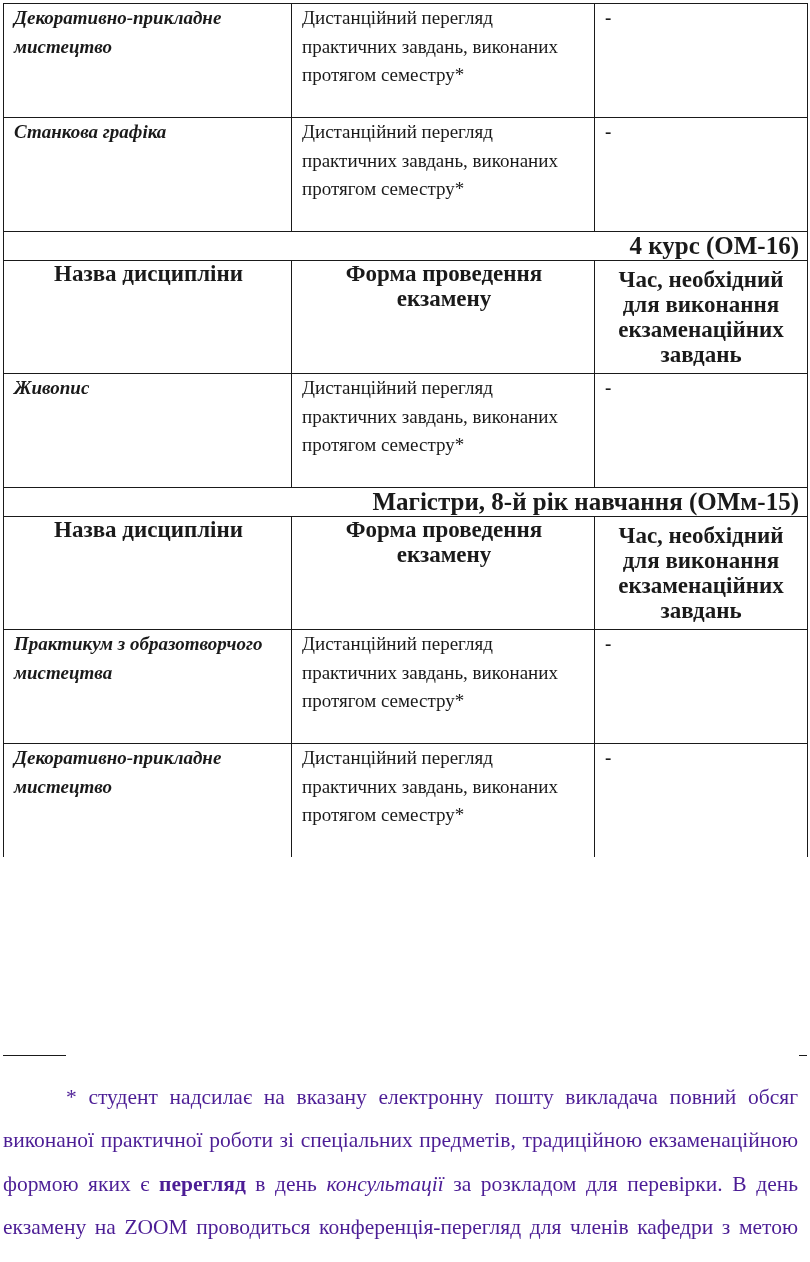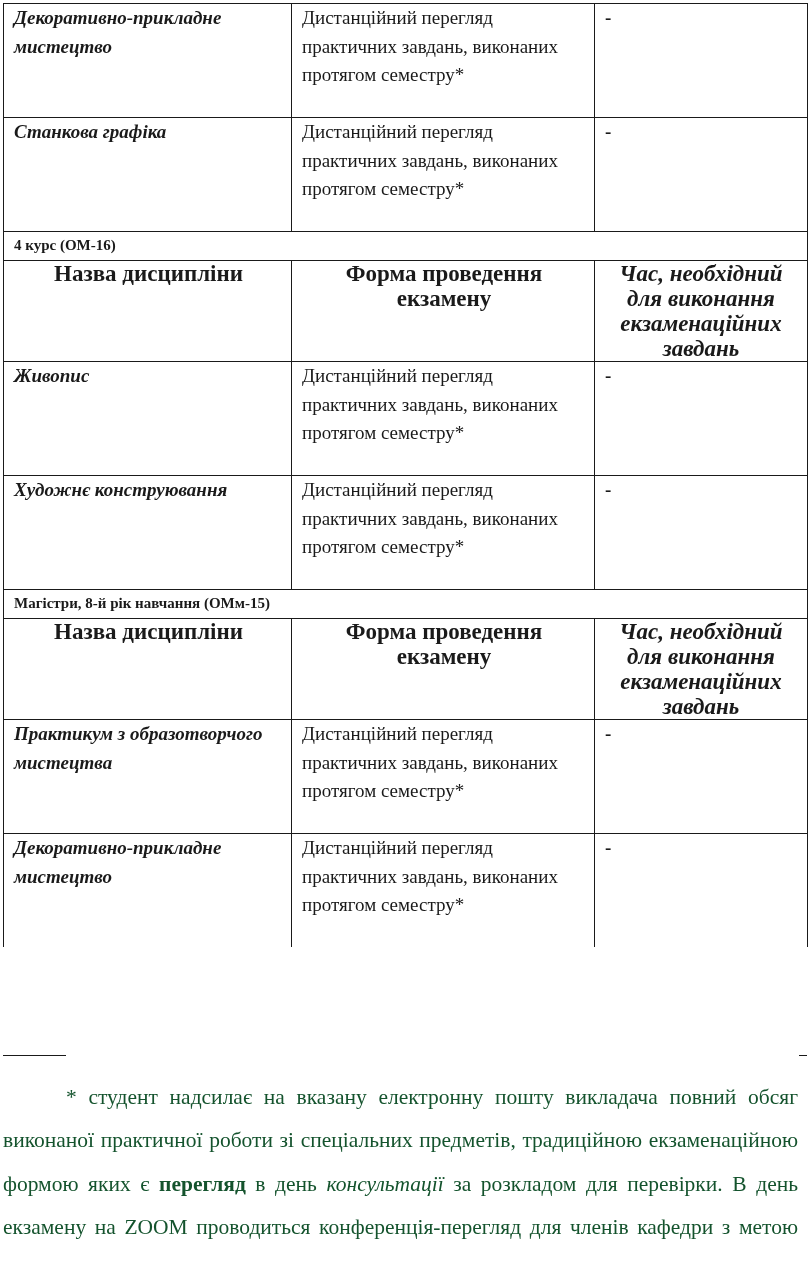--- a/index.html
+++ b/index.html
@@ -43,36 +43,35 @@
   }
   .cell-form {
     font-weight: normal;
   }
   .cell-time {
     font-weight: bold;
     padding-left: 10px;
   }
   .row-section td {
     height: 28px;
-    text-align: left;
+    text-align: right;
     font-weight: bold;
-    font-size: 15px;
+    font-size: 25px;
     line-height: 27px;
   }
   .row-header td {
     height: 98px;
     font-weight: bold;
     text-align: center;
     font-size: 23px;
     line-height: 25px;
     padding-top: 0;
   }
   .row-header td.hdr-time {
-    padding: 0 22px;
-    font-style: italic;
+    padding: 6px 22px;
   }
 
   
   .row-last td { border-bottom: none; }
   .bottom-stub-left {
     position: absolute;
     left: 3px;
     top: 1055px;
     width: 63px;
     height: 1.3px;
@@ -89,21 +88,21 @@
 
   .footnote {
     position: absolute;
     left: 3px;
     top: 1054px;
     width: 795px;
     font-size: 21.5px;
     line-height: 43.5px;
     text-align: justify;
     text-align-last: justify;
-    color: #14532d;
+    color: #4c1d95;
   }
   .footnote .indent {
     display: inline-block;
     width: 63px;
   }
   .footnote b { font-weight: bold; }
   .footnote i { font-style: italic; }
 </style>
 </head>
 <body>
@@ -133,25 +132,20 @@
     <tr class="row-header">
       <td>Назва дисципліни</td>
       <td>Форма проведення екзамену</td>
       <td class="hdr-time">Час, необхідний для виконання екзаменаційних завдань</td>
     </tr>
     <tr class="row-discipline">
       <td class="cell-name">Живопис</td>
       <td class="cell-form">Дистанційний перегляд практичних завдань, виконаних протягом семестру*</td>
       <td class="cell-time">-</td>
     </tr>
-    <tr class="row-discipline">
-      <td class="cell-name">Художнє конструювання</td>
-      <td class="cell-form">Дистанційний перегляд практичних завдань, виконаних протягом семестру*</td>
-      <td class="cell-time">-</td>
-    </tr>
 
     <tr class="row-section">
       <td colspan="3">Магістри, 8-й рік навчання (ОМм-15)</td>
     </tr>
     <tr class="row-header">
       <td>Назва дисципліни</td>
       <td>Форма проведення екзамену</td>
       <td class="hdr-time">Час, необхідний для виконання екзаменаційних завдань</td>
     </tr>
     <tr class="row-discipline">

